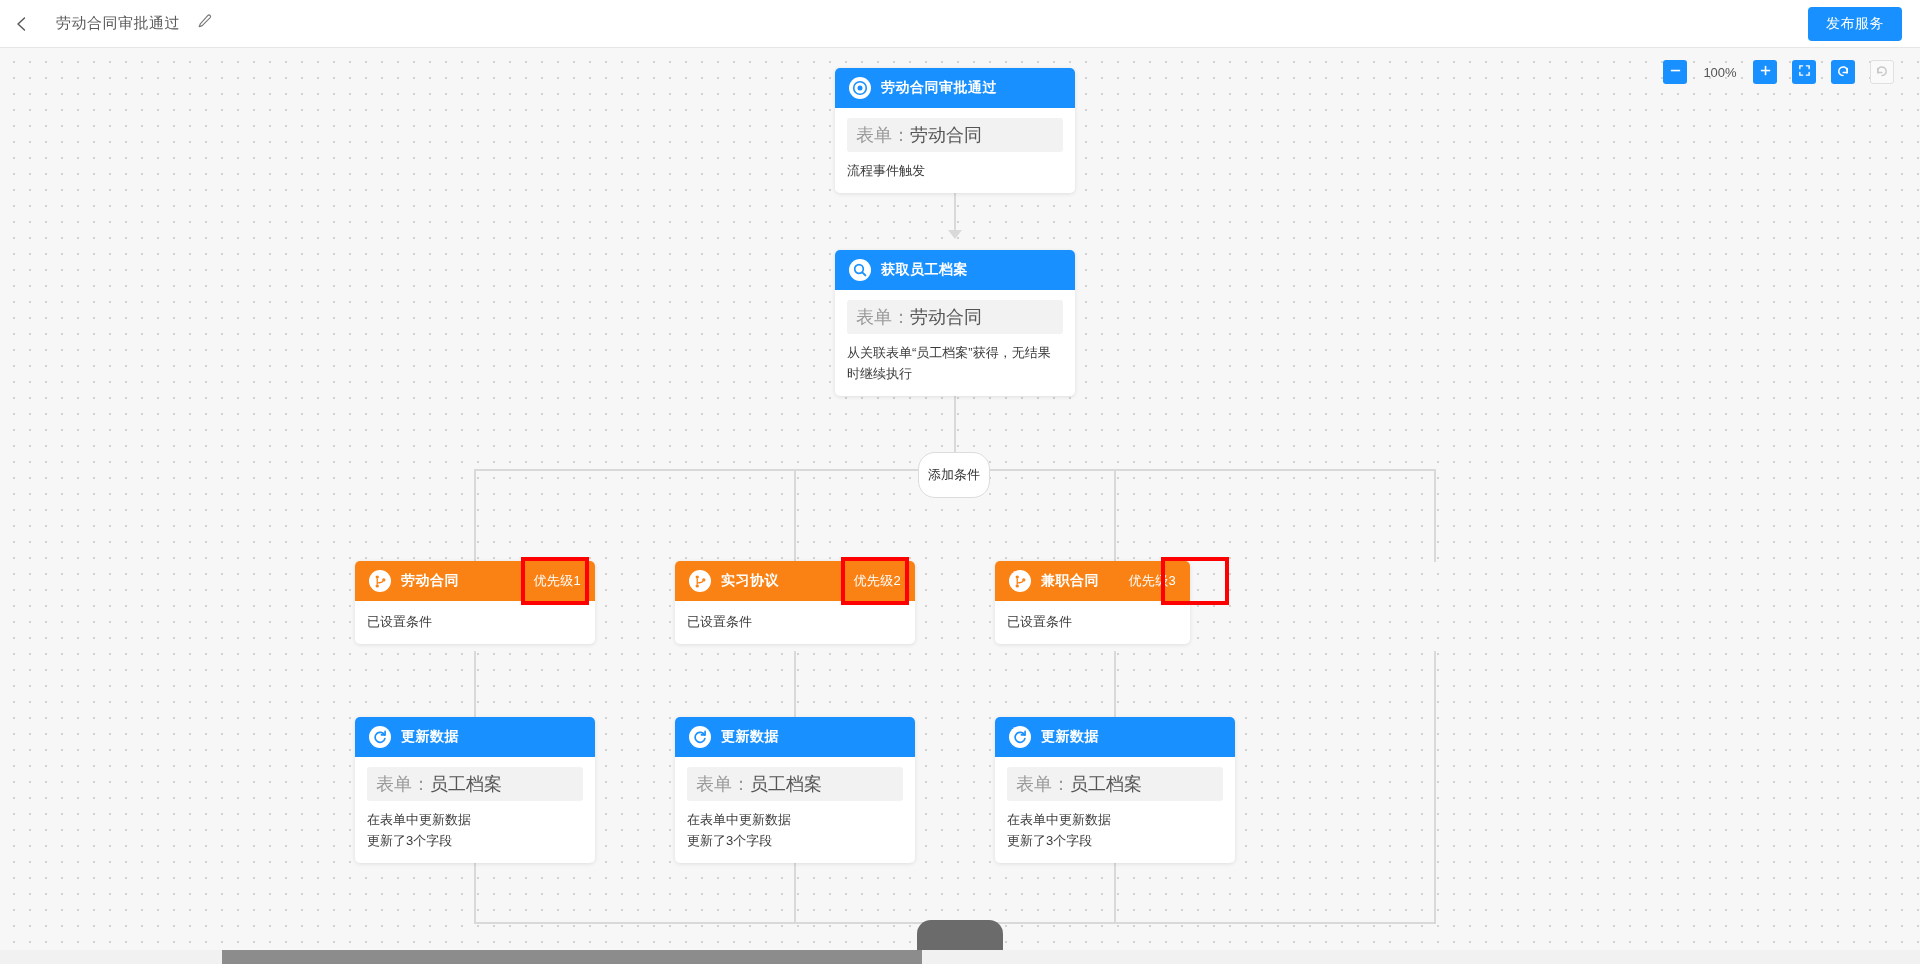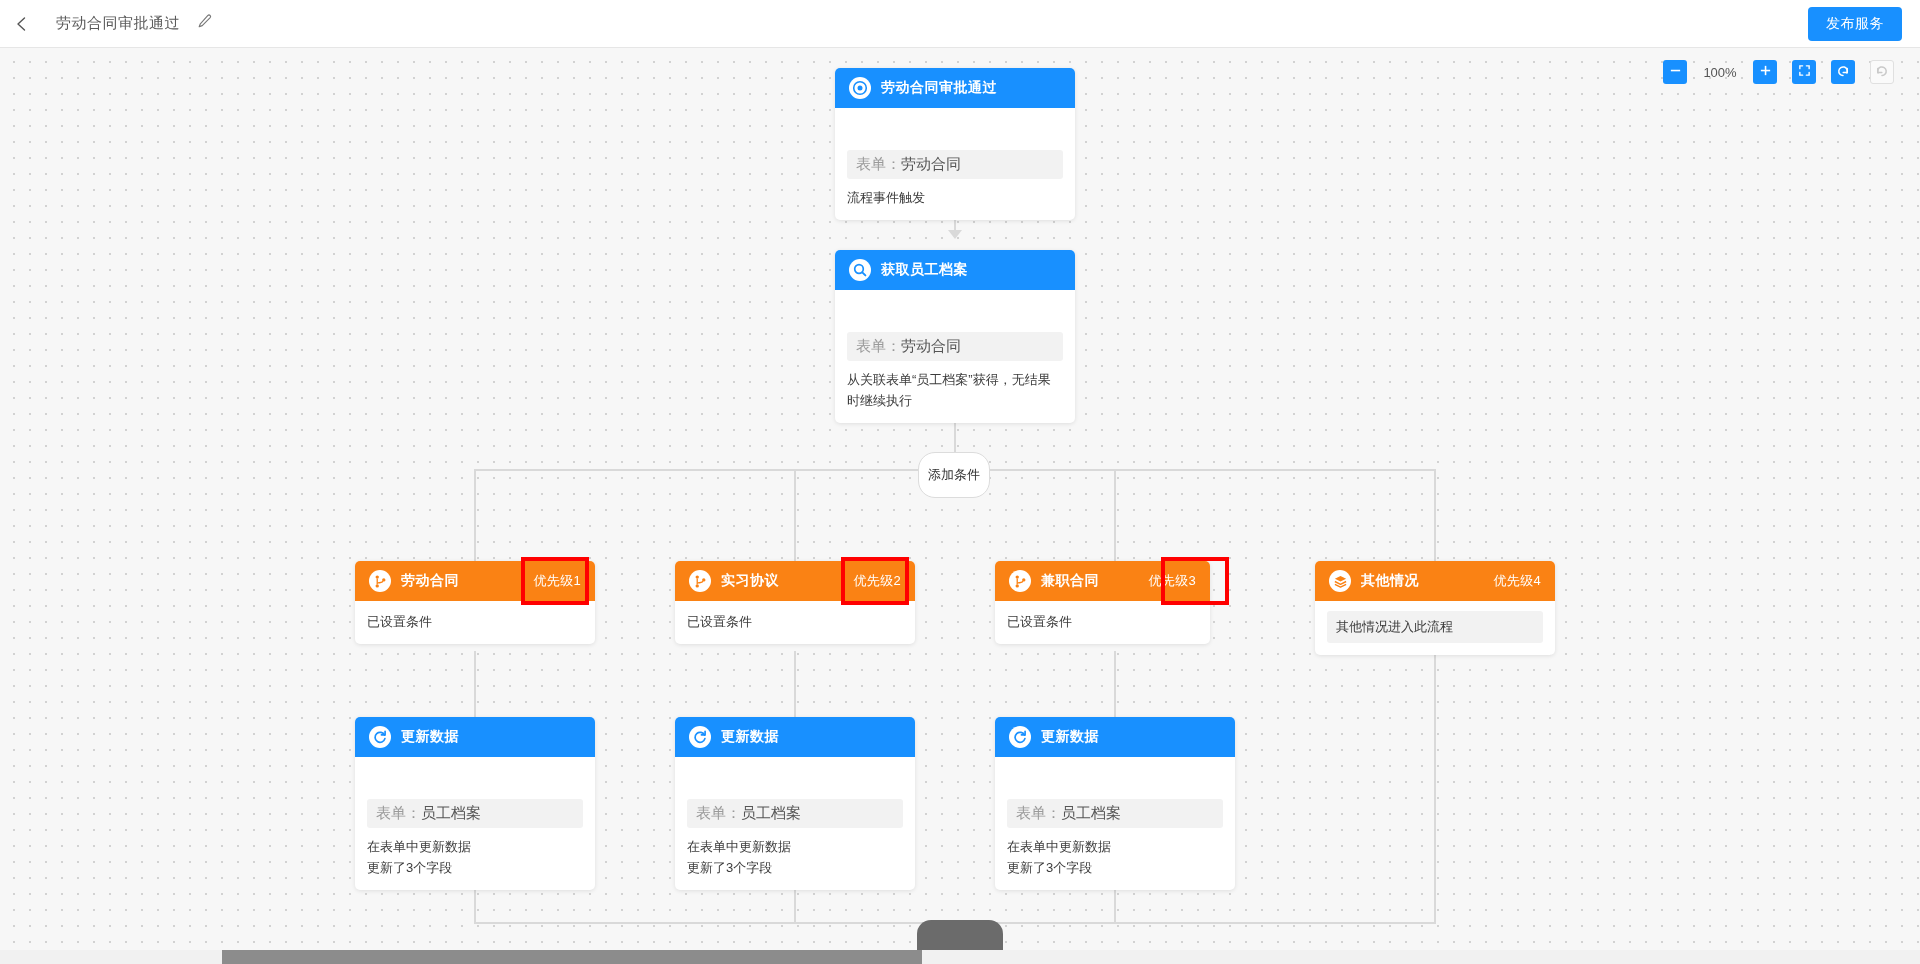--- a/index.html
+++ b/index.html
@@ -118,23 +118,22 @@
     color: #fff; font-size: 14px; font-weight: bold;
     letter-spacing: .5px; white-space: nowrap;
   }
   .priority {
     margin-left: auto; color: #fff; font-size: 13px;
     white-space: nowrap; letter-spacing: .3px;
   }
   .node-body { padding: 10px 12px 12px; }
   .form-pill {
     background: #f2f2f2; border-radius: 3px;
-    padding: 5px 9px; font-size: 15px; color: #999;
+    padding: 5px 9px; font-size: 18px; color: #999;
     margin-bottom: 8px;
-    margin-top: 32px;
   }
   .form-pill .val { color: #555; }
   .node-line {
     font-size: 13px; color: #3c3c3c; line-height: 21px;
   }
   .plain-pill {
     background: #f2f2f2; border-radius: 3px;
     padding: 7px 9px; font-size: 13px; color: #3c3c3c;
   }
 
@@ -330,55 +329,39 @@
         </svg>
       </span>
       <span class="node-title">实习协议</span>
       <span class="priority">优先级2</span>
     </div>
     <div class="node-body">
       <div class="node-line">已设置条件</div>
     </div>
   </div>
 
-  <div class="node" style="left:995px; top:513px; width:215px;">
+  <div class="node" style="left:995px; top:513px; width:195px;">
     <div class="node-head orange">
       <span class="node-icon">
         <svg width="15" height="15" viewBox="0 0 16 16">
           <circle cx="4.5" cy="3.3" r="1.8" fill="#fa8214"></circle>
           <circle cx="4.5" cy="12.7" r="1.8" fill="#fa8214"></circle>
           <circle cx="11.5" cy="6.3" r="1.8" fill="#fa8214"></circle>
           <path d="M4.5 5 V11" stroke="#fa8214" stroke-width="1.4"></path>
           <path d="M4.8 9.5 C7.5 9.5 10 8.6 10.6 7.6" stroke="#fa8214" stroke-width="1.4" fill="none"></path>
         </svg>
       </span>
       <span class="node-title">兼职合同</span>
       <span class="priority">优先级3</span>
     </div>
     <div class="node-body">
       <div class="node-line">已设置条件</div>
     </div>
   </div>
 
-  <div class="node" style="left:1315px; top:513px; width:240px;">
-    <div class="node-head orange">
-      <span class="node-icon">
-        <svg width="15" height="15" viewBox="0 0 16 16">
-          <path d="M8 2 L14 5 L8 8 L2 5 Z" fill="#fa8214"></path>
-          <path d="M2 8 L8 11 L14 8" fill="none" stroke="#fa8214" stroke-width="1.5" stroke-linejoin="round"></path>
-          <path d="M2 11 L8 14 L14 11" fill="none" stroke="#fa8214" stroke-width="1.5" stroke-linejoin="round"></path>
-        </svg>
-      </span>
-      <span class="node-title">其他情况</span>
-      <span class="priority">优先级4</span>
-    </div>
-    <div class="node-body">
-      <div class="plain-pill">其他情况进入此流程</div>
-    </div>
-  </div>
 
   <div class="node" style="left:355px; top:669px; width:240px;">
     <div class="node-head blue">
       <span class="node-icon">
         <svg width="16" height="16" viewBox="0 0 16 16">
           <path d="M12.6 6.2 A5 5 0 1 0 12.9 9.6" fill="none" stroke="#1890ff" stroke-width="1.7" stroke-linecap="round"></path>
           <path d="M9.4 5.8 L13.1 5.8 L13.1 2.3" fill="none" stroke="#1890ff" stroke-width="1.7" stroke-linecap="round" stroke-linejoin="round"></path>
         </svg>
       </span>
       <span class="node-title">更新数据</span>

